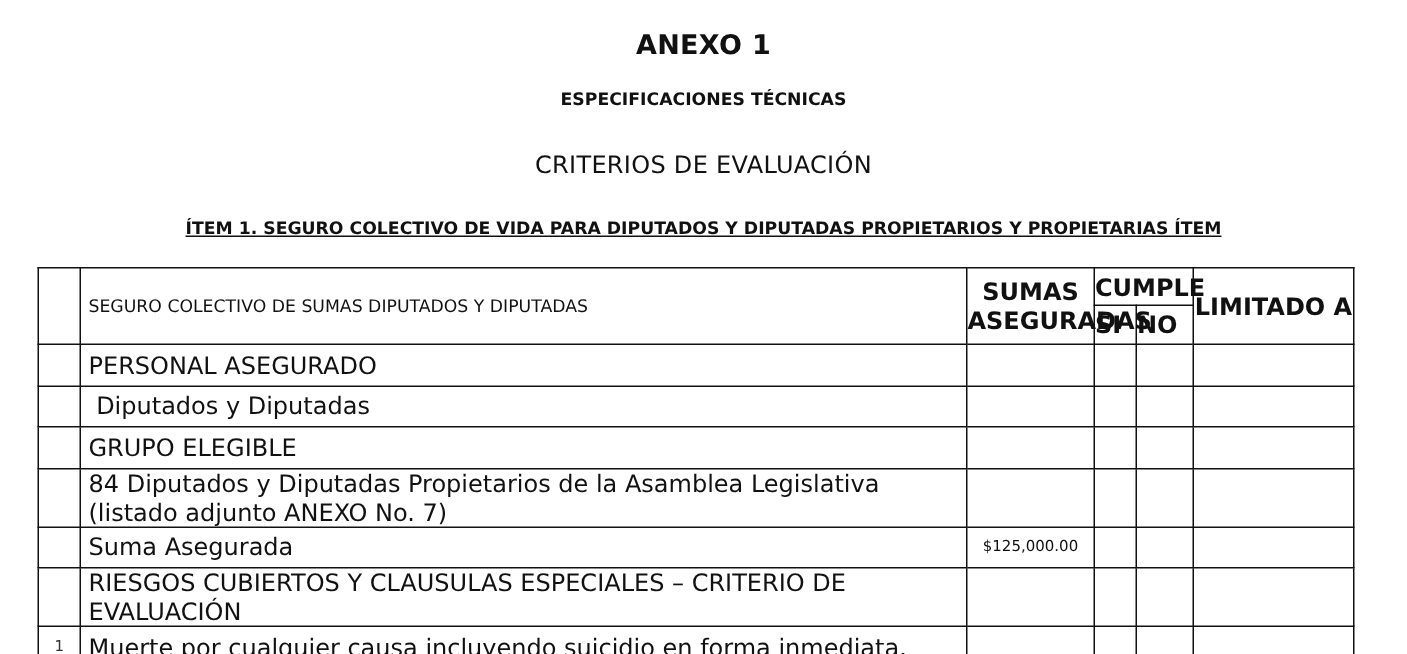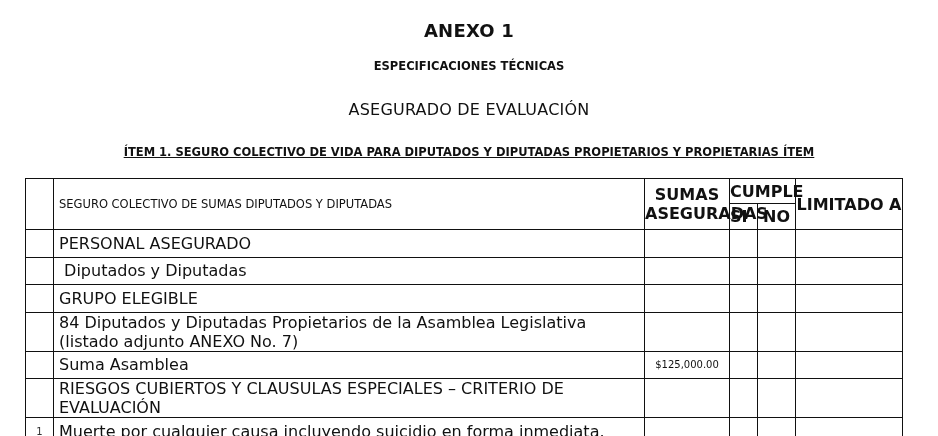--- a/index.html
+++ b/index.html
@@ -11,36 +11,36 @@
   .h3 { top:100px; font-size:16px; font-weight:normal; letter-spacing:0.2px; }
   .h4 { top:145px; font-size:11.5px; font-weight:bold; text-decoration:underline; }
 
   table.eval { position:absolute; left:25px; top:178px; border-collapse:collapse;
                table-layout:fixed; width:877px; }
   table.eval td { border:1px solid #111; padding:0; font-size:16px; vertical-align:middle; }
   .c-num { width:28px; text-align:center; font-size:10px !important; color:#333; }
   .c-desc { width:589px; padding-left:5px !important; }
   .c-sum { width:84px; text-align:center; }
   .c-si { width:27px; text-align:left; }
-  .c-no { width:37px; text-align:center; }
+  .c-no { width:37px; text-align:left; }
   .c-lim { width:105px; text-align:center; }
   .bold { font-weight:normal; }
   .hdr td { font-size:10.5px; font-weight:bold; }
   tr.r td { height:26.5px; }
   .hdr-top td { height:24px; }
   .hdr-bot td { height:25px; }
   .desc-hdr { font-size:11.5px !important; font-weight:normal !important; }
   .small { font-size:10px !important; }
 </style>
 </head>
 <body>
 
 <div class="center h1">ANEXO 1</div>
 <div class="center h2">ESPECIFICACIONES TÉCNICAS</div>
-<div class="center h3">ASEGURADO DE EVALUACIÓN</div>
+<div class="center h3">CRITERIOS DE EVALUACIÓN</div>
 <div class="center h4">ÍTEM 1. SEGURO COLECTIVO DE VIDA PARA DIPUTADOS Y DIPUTADAS PROPIETARIOS Y PROPIETARIAS ÍTEM</div>
 
 <table class="eval">
   <colgroup>
     <col style="width:28px">
       <col style="width:591px">
       <col style="width:85px">
     <col style="width:28px">
       <col style="width:38px">
       <col style="width:107px">
@@ -85,21 +85,21 @@
   <tr class="r">
     <td class="c-num"></td>
     <td class="c-desc">84 Diputados y Diputadas Propietarios de la Asamblea Legislativa (listado adjunto ANEXO No. 7)</td>
     <td class="c-sum bold small"></td>
     <td class="c-si"></td>
     <td class="c-no"></td>
     <td class="c-lim"></td>
   </tr>
   <tr class="r">
     <td class="c-num"></td>
-    <td class="c-desc">Suma Asamblea</td>
+    <td class="c-desc">Suma Asegurada</td>
     <td class="c-sum bold small">$125,000.00</td>
     <td class="c-si"></td>
     <td class="c-no"></td>
     <td class="c-lim"></td>
   </tr>
   <tr class="r">
     <td class="c-num"></td>
     <td class="c-desc bold">RIESGOS CUBIERTOS Y CLAUSULAS ESPECIALES – CRITERIO DE EVALUACIÓN</td>
     <td class="c-sum bold small"></td>
     <td class="c-si"></td>

